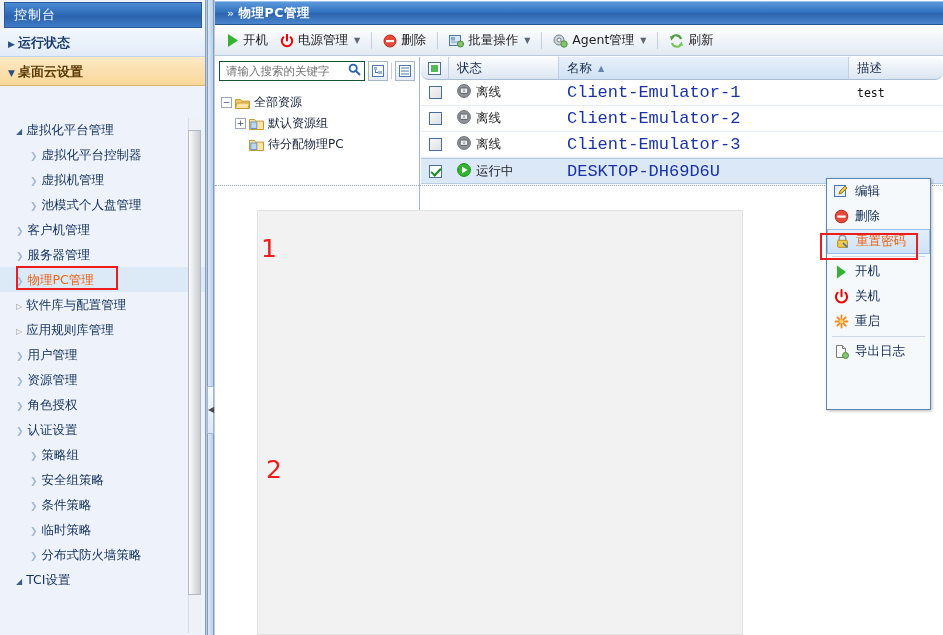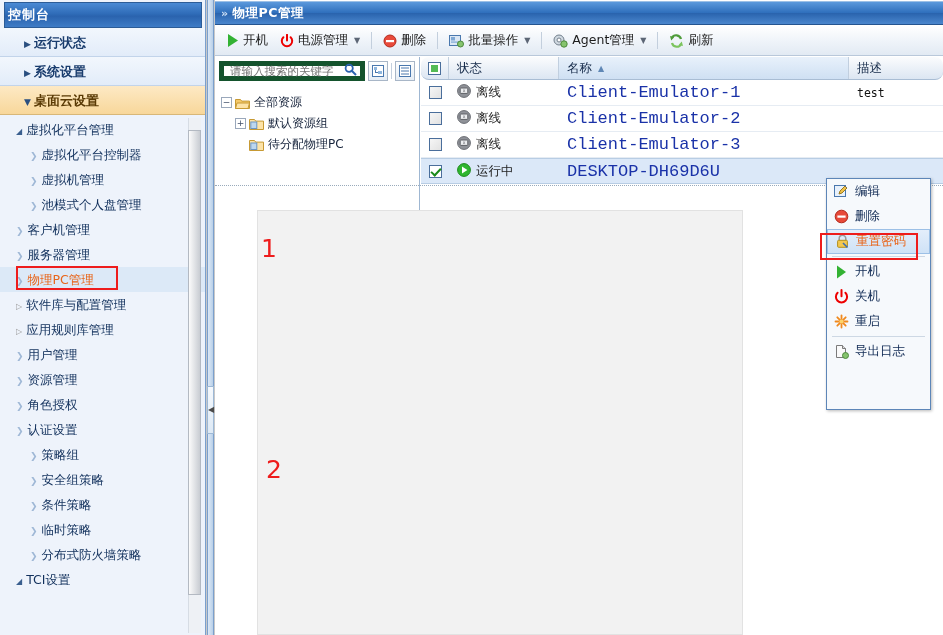--- a/index.html
+++ b/index.html
@@ -19,31 +19,31 @@
     background: #eef3fb;
     border-right: 1px solid #7ba0cd;
     overflow: hidden;
   }
   #sidebar-header {
     height: 26px;
     margin: 2px 3px 0 4px;
     background: linear-gradient(to bottom, #4a8ad4 0%, #2f6cb8 45%, #2a63ae 55%, #3f7cc6 100%);
     border: 1px solid #2c5c97;
     color: #ffffff;
-    font-weight: bold;
+    font-weight: normal;
     font-size: 13px;
     line-height: 24px;
-    padding-left: 3px;
+    padding-left: 9px;
     letter-spacing: 1px;
   }
   .top-sec {
     height: 29px;
     line-height: 29px;
     border-bottom: 1px solid #c2d4ea;
-    padding-left: 24px;
+    padding-left: 8px;
     font-size: 13px;
     font-weight: bold;
     color: #1a3d6e;
     background: linear-gradient(to bottom,#f2f7fd 0%, #e2ecf9 100%);
     cursor: pointer;
   }
   .top-sec.active {
     background: linear-gradient(to bottom,#fde9c4 0%, #f8d79a 100%);
     color: #5a3a05;
     border-bottom: 1px solid #d8b778;
@@ -105,21 +105,21 @@
   
   #main { position:absolute; left:215px; top:0; right:0; bottom:0; background:#ffffff; }
 
   #main-title {
     height: 24px;
     margin: 1px 0 0 0;
     background: linear-gradient(to bottom,#5b99dc 0%, #3070bd 48%, #2a64ae 52%, #4a86cd 100%);
     border-top: 1px solid #9cc0e6;
     border-bottom: 1px solid #24548f;
     color:#ffffff; font-weight:bold; font-size:12.5px;
-    line-height: 22px; padding-left:6px; letter-spacing:.5px;
+    line-height: 22px; padding-left:12px; letter-spacing:.5px;
   }
   #main-title .chev { color:#cfe2f7; margin-right:4px; font-size:11px; }
 
   #toolbar {
     position:absolute; left:0; top:26px; right:0; height:30px;
     background: linear-gradient(to bottom,#ffffff 0%, #eef3f9 55%, #e2eaf3 100%);
     border-bottom:1px solid #b9c8da;
     display:flex; align-items:center; padding-left:6px; gap:0;
   }
   .tb {
@@ -132,21 +132,21 @@
 
   
   #res-panel {
     position:absolute; left:0; top:57px; width:205px; bottom:0;
     background:#ffffff; border-right:1px solid #9fb7d2;
   }
   #res-search {
     height:25px; display:flex; align-items:center; padding:3px 4px 0 4px; gap:3px;
   }
   #search-box {
-    flex:1; height:20px; border:5px solid #14532d; background:#fff;
+    flex:1; height:20px; border:1px solid #14532d; background:#fff;
     display:flex; align-items:center; padding-left:4px;
   }
   #search-box input {
     border:0; outline:0; width:100%; font-size:11.5px; color:#8d8d8d;
     font-family:"DejaVu Sans","Liberation Sans",sans-serif; background:transparent;
   }
   .mini-btn {
     width:20px; height:20px; border:1px solid #a8b6c7; background:linear-gradient(to bottom,#fdfefe,#e6edf5);
     display:flex; align-items:center; justify-content:center; cursor:pointer;
   }
@@ -263,23 +263,20 @@
 <body>
 
 <div id="root">
 
   <div id="sidebar">
     <div id="sidebar-header">控制台</div>
 
     <div class="top-sec">
       <span class="tri">▶</span><span>运行状态</span>
     </div>
-    <div class="top-sec">
-      <span class="tri">▶</span><span>系统设置</span>
-    </div>
     <div class="top-sec active">
       <span class="tri down">▼</span><span>桌面云设置</span>
     </div>
 
     <div id="tree-scroll">
       <div class="tnode lv1"><span class="arr filled">◢</span><span>虚拟化平台管理</span></div>
       <div class="tnode lv2"><span class="arr">❯</span><span>虚拟化平台控制器</span></div>
       <div class="tnode lv2"><span class="arr">❯</span><span>虚拟机管理</span></div>
       <div class="tnode lv2"><span class="arr">❯</span><span>池模式个人盘管理</span></div>
       <div class="tnode lv1"><span class="arr">❯</span><span>客户机管理</span></div>

